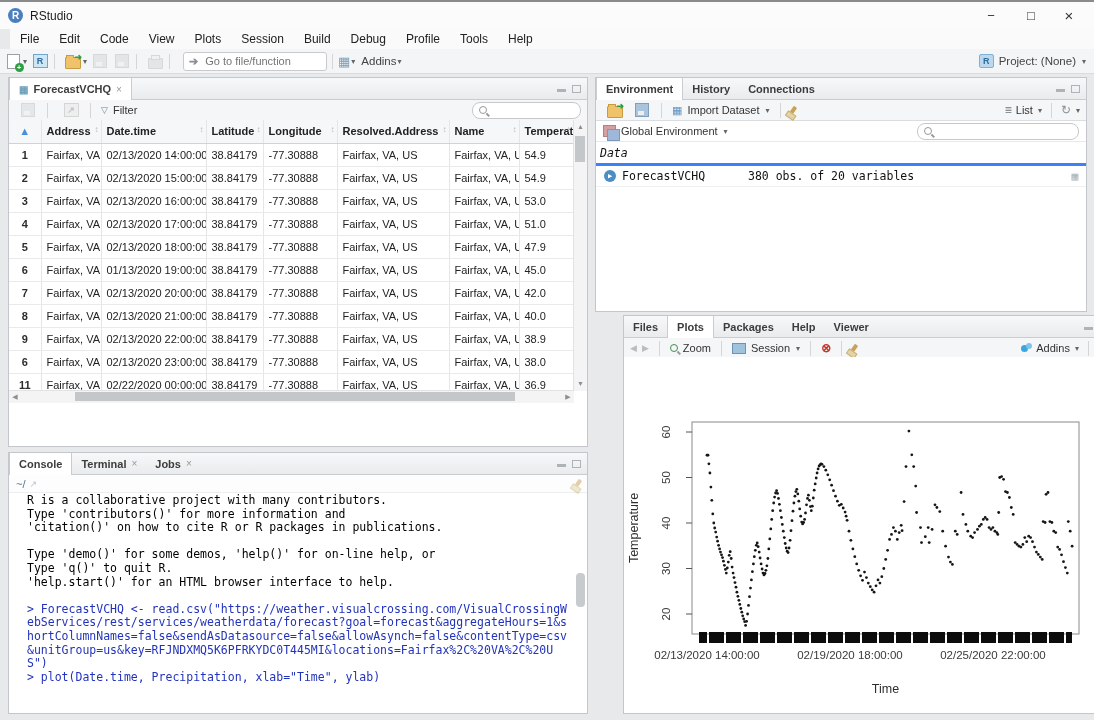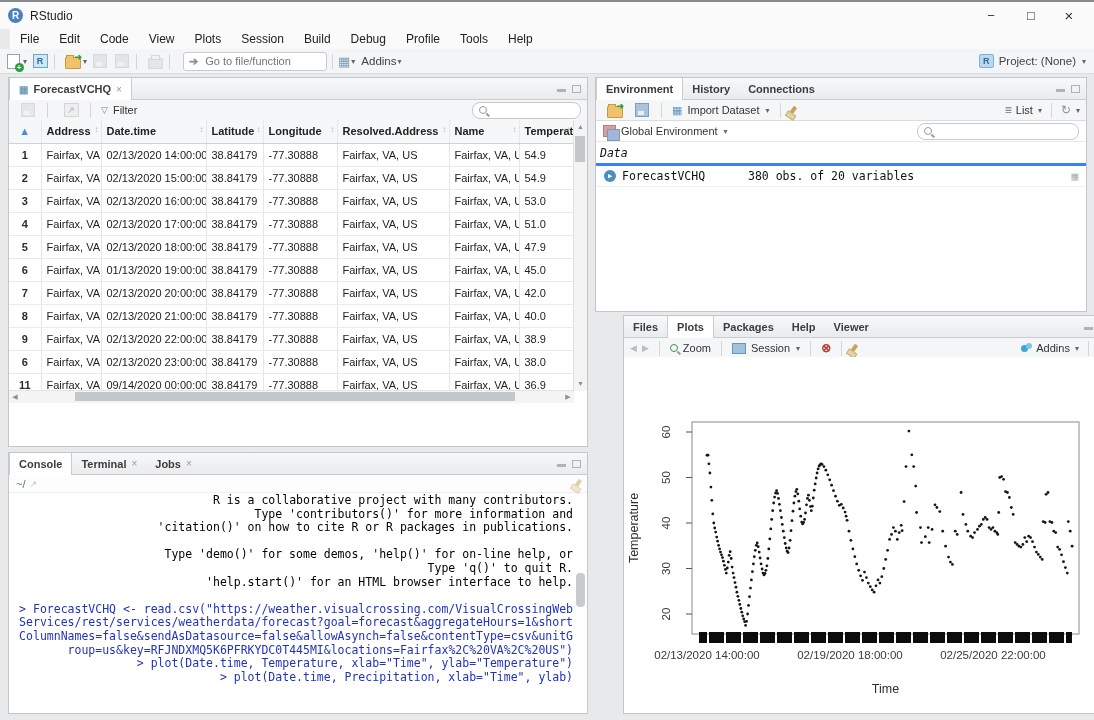--- a/index.html
+++ b/index.html
@@ -90,22 +90,22 @@
   #dv-hscroll{position:absolute;left:0;right:13px;bottom:43px;height:12px;background:#f4f4f4;border-top:1px solid #e2e2e2;}
   #dv-hscroll .thumb{position:absolute;left:66px;width:440px;top:1px;height:9px;background:#c4c7ca;}
   #dv-hscroll .ha{position:absolute;top:0;width:12px;height:12px;color:#8b8f93;font-size:7px;text-align:center;line-height:12px;}
   #dv-status{position:absolute;left:0;right:0;bottom:0;height:42px;border-top:1px solid #e0e2e4;
              font-size:11px;color:#555;padding:8px 0 0 7px;box-sizing:border-box;background:#fcfcfc;}
 
   
   #console-path{height:17px;display:flex;align-items:center;padding:0 7px;font-size:11px;color:#56789a;
                 border-bottom:1px solid #eceeef;background:#fdfdfd;gap:4px;}
   #console-path .mini-arr{color:#b6c4d2;font-size:9px;}
-  #console-body{position:absolute;left:0;right:0;top:39px;bottom:0;padding:2px 14px 2px 7px;overflow:hidden;
-                font-family:"DejaVu Sans Mono","Liberation Mono",monospace;font-size:11.5px;line-height:13.6px;text-align:right;}
+  #console-body{position:absolute;left:0;right:0;top:39px;bottom:0;padding:2px 14px 2px 18px;overflow:hidden;
+                font-family:"DejaVu Sans Mono","Liberation Mono",monospace;font-size:11.5px;line-height:13.6px;}
   .cline{white-space:pre-wrap;word-break:break-all;position:relative;}
   .cline.out{color:#000;}
   .cline.inp{color:#2233bb;}
   #console-vscroll{position:absolute;right:2px;top:120px;width:9px;height:34px;background:#c8cbce;border-radius:4px;}
   .tooltip-pop{position:absolute;left:41px;top:-2px;background:#fdf9e0;border:1px solid #cdc8a6;padding:1px 5px;
                font-family:"Liberation Sans",sans-serif;font-size:8.5px;color:#444;white-space:nowrap;
                box-shadow:0 1px 2px rgba(0,0,0,.2);z-index:5;}
 
   
   #env-scope{height:20px;display:flex;align-items:center;gap:5px;padding:0 7px;font-size:11px;color:#333;
@@ -349,21 +349,21 @@
               <td>02/13/2020 23:00:00</td>
               <td>38.84179</td>
               <td>-77.30888</td>
               <td>Fairfax, VA, US</td>
               <td>Fairfax, VA, US</td>
               <td>38.0</td>
             </tr>
             <tr>
               <td class="rownum">11</td>
               <td>Fairfax, VA, US</td>
-              <td>09/14/2020 00:00:00</td>
+              <td>02/22/2020 00:00:00</td>
               <td>38.84179</td>
               <td>-77.30888</td>
               <td>Fairfax, VA, US</td>
               <td>Fairfax, VA, US</td>
               <td>36.9</td>
             </tr>
           </tbody>
         </table>
       </div>
     <div id="dv-vscroll">
@@ -404,21 +404,20 @@
     <div id="console-body">
         <div class="cline out">R is a collaborative project with many contributors.</div>
         <div class="cline out">Type 'contributors()' for more information and</div>
         <div class="cline out">'citation()' on how to cite R or R packages in publications.</div>
         <div class="cline out"> </div>
         <div class="cline out">Type 'demo()' for some demos, 'help()' for on-line help, or</div>
         <div class="cline out">Type 'q()' to quit R.</div>
         <div class="cline out">'help.start()' for an HTML browser interface to help.</div>
         <div class="cline out"> </div>
         <div class="cline inp">&gt; ForecastVCHQ &lt;- read.csv("https://weather.visualcrossing.com/VisualCrossingWebServices/rest/services/weatherdata/forecast?goal=forecast&amp;aggregateHours=1&amp;shortColumnNames=false&amp;sendAsDatasource=false&amp;allowAsynch=false&amp;contentType=csv&amp;unitGroup=us&amp;key=RFJNDXMQ5K6PFRKYDC0T445MI&amp;locations=Fairfax%2C%20VA%2C%20US")</div>
-        <div class="cline inp">&gt; plot(Date.time, Temperature, xlab="Time", ylab="Temperature")</div>
         <div class="cline inp">&gt; plot(Date.time, Precipitation, xlab="Time", ylab)</div>
       </div>
     <div id="console-vscroll"></div>
   </div>
 
   <div class="pane" id="pane-env">
     <div class="tabbar" id="env-tabbar">
         <div class="tab active">
           <span>Environment</span>
         </div>

